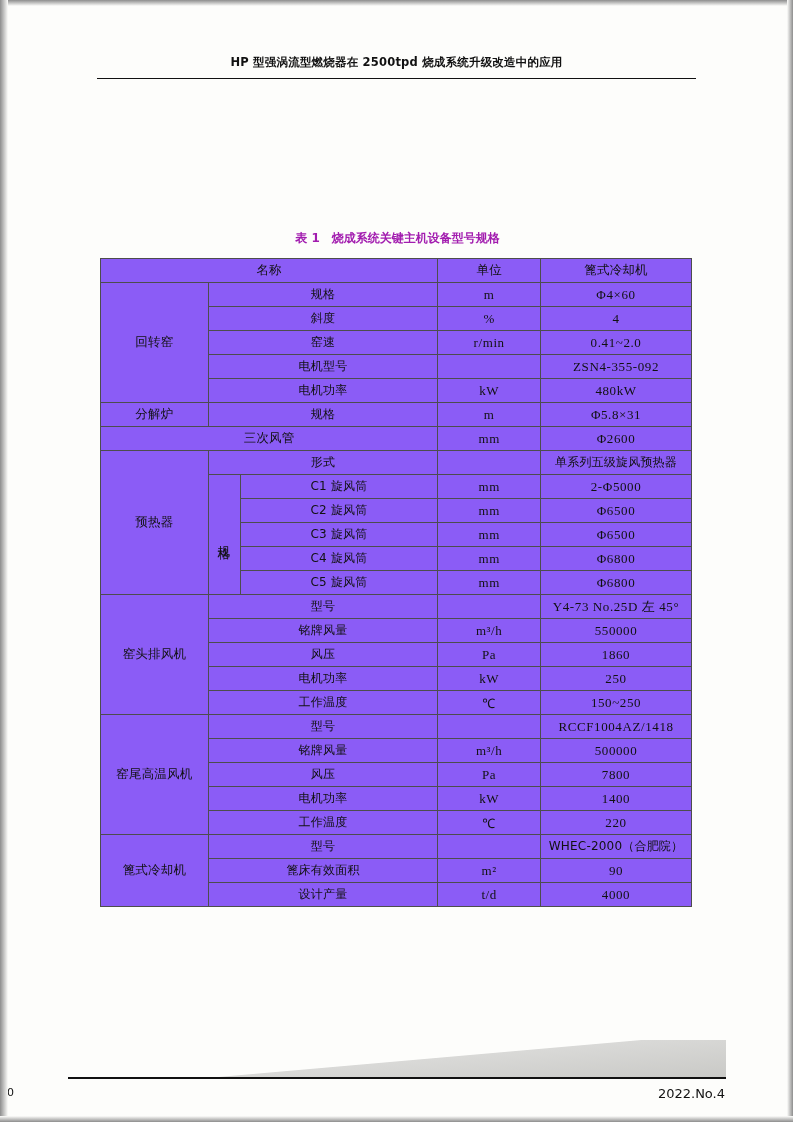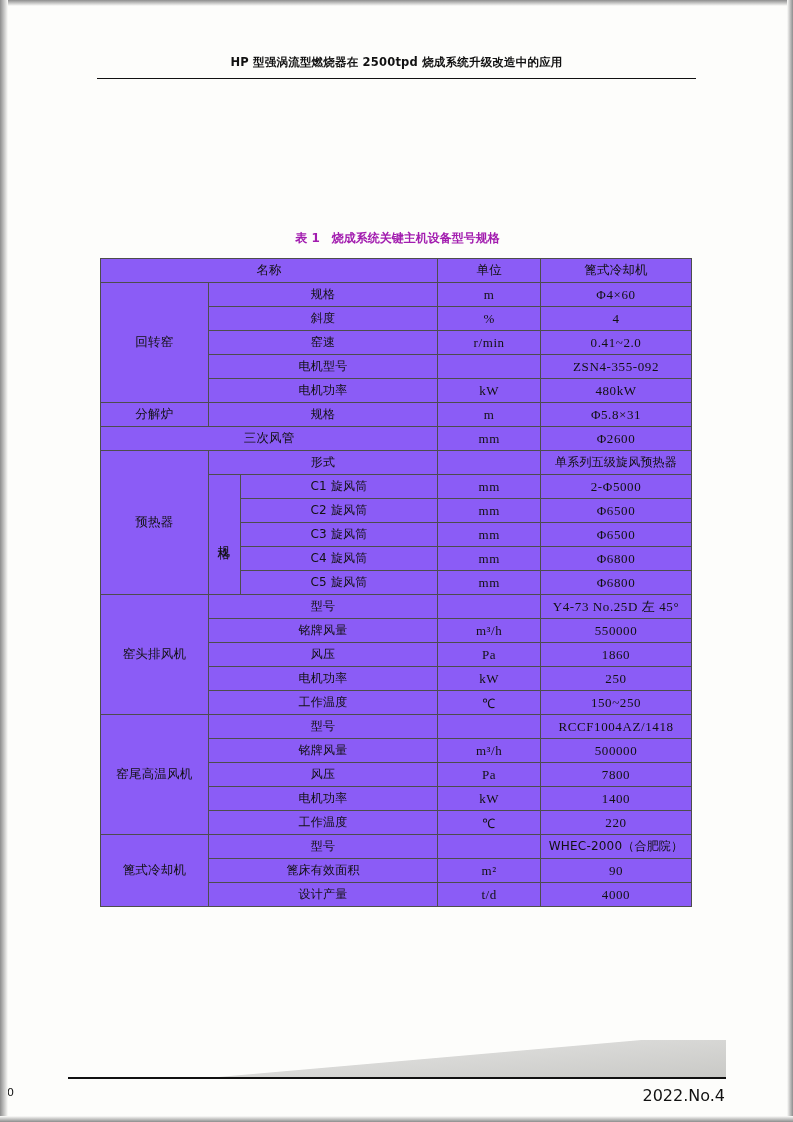--- a/index.html
+++ b/index.html
@@ -145,21 +145,21 @@
     text-align: left;
     font-family: "DejaVu Sans", sans-serif;
     font-size: 11px;
     color: #111;
   }
   .issue {
     position: absolute;
     right: 68px;
     top: 1086px;
     font-family: "DejaVu Sans", sans-serif;
-    font-size: 16px;
+    font-size: 13px;
     color: #111;
   }
   
   .edge-l { position:absolute; left:0; top:0; width:8px; height:1122px;
             background: linear-gradient(90deg,#8d8d8d,#fdfdfb); }
   .edge-r { position:absolute; right:0; top:0; width:6px; height:1122px;
             background: linear-gradient(270deg,#8d8d8d,#fdfdfb); }
   .edge-t { position:absolute; left:0; top:0; width:793px; height:6px;
             background: linear-gradient(180deg,#8d8d8d,#fdfdfb); }
   .edge-b { position:absolute; left:0; bottom:0; width:793px; height:6px;

